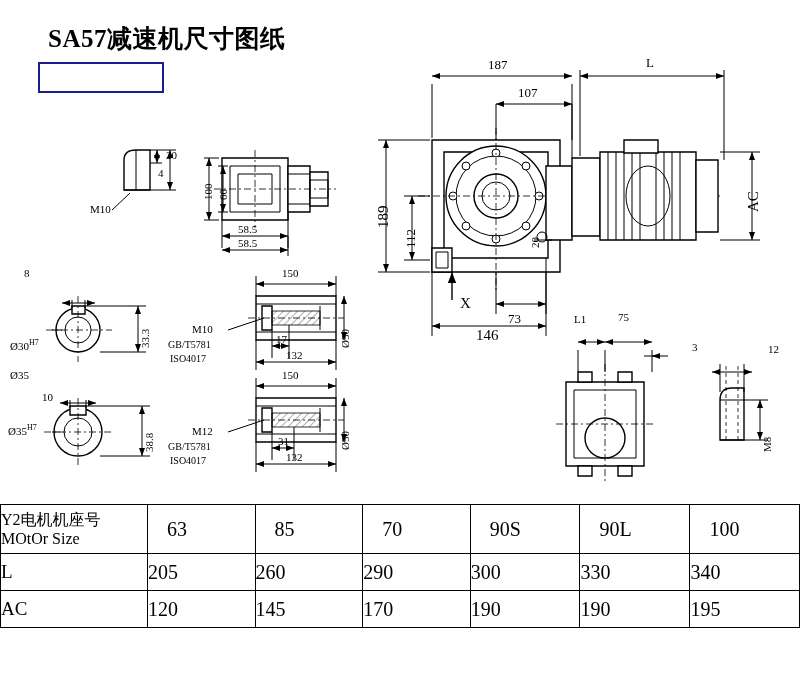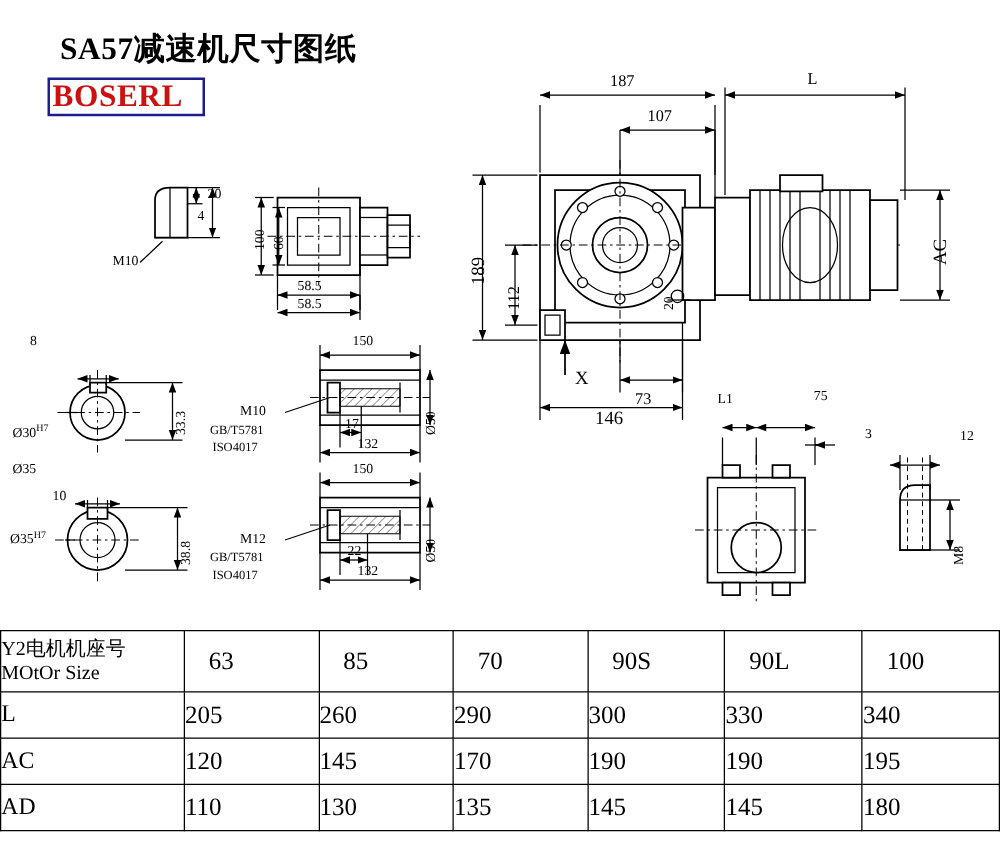--- a/index.html
+++ b/index.html
@@ -104,21 +104,20 @@
   #spec-table tr:first-child td { height: 44px; padding-left: 19px; }
 </style>
 </head>
 <body>
 
 <div class="page">
 
   <div id="page-title">SA57减速机尺寸图纸</div>
 
   <div id="logo-box"></div>
-  <div id="logo-text">BOSERL</div>
 
   <svg width="800" height="504" viewBox="0 0 800 504">
     <defs>
       <pattern id="hatchPat" width="5" height="5" patternUnits="userSpaceOnUse" patternTransform="rotate(45)">
         <line x1="0" y1="0" x2="0" y2="5" stroke="#000" stroke-width="0.6"></line>
       </pattern>
       <marker id="arr" markerWidth="9" markerHeight="9" refX="8" refY="3" orient="auto">
         <path d="M0,0 L8,3 L0,6 z" fill="#000"></path>
       </marker>
       <marker id="arrS" markerWidth="9" markerHeight="9" refX="0" refY="3" orient="auto">
@@ -400,37 +399,37 @@
   <div class="lbl xs" style="left:168px; top:340px;">GB/T5781</div>
   <div class="lbl xs" style="left:170px; top:354px;">ISO4017</div>
   <div class="lbl sm" style="left:276px; top:334px;text-align:right;">17</div>
   <div class="lbl sm" style="left:286px; top:350px;">132</div>
   <div class="lbl sm vert" style="left:340px; top:348px;">Ø50</div>
 
   <div class="lbl sm" style="left:282px; top:370px;">150</div>
   <div class="lbl sm" style="left:192px; top:426px;">M12</div>
   <div class="lbl xs" style="left:168px; top:442px;">GB/T5781</div>
   <div class="lbl xs" style="left:170px; top:456px;">ISO4017</div>
-  <div class="lbl sm" style="left:278px; top:436px;">22</div>
+  <div class="lbl sm" style="left:278px; top:436px;">31</div>
   <div class="lbl sm" style="left:286px; top:452px;">132</div>
   <div class="lbl sm vert" style="left:340px; top:450px;">Ø50</div>
 
   <div class="lbl" style="left:488px; top:58px;">187</div>
   <div class="lbl" style="left:518px; top:86px;">107</div>
   <div class="lbl" style="left:646px; top:56px;">L</div>
   <div class="lbl vert" style="left:376px; top:228px; font-size:15px;">189</div>
   <div class="lbl vert" style="left:404px; top:248px;">112</div>
   <div class="lbl sm vert" style="left:530px; top:248px;">20</div>
   <div class="lbl vert" style="left:746px; top:212px; font-size:15px;">AC</div>
   <div class="lbl" style="left:460px; top:296px; font-size:15px;">X</div>
   <div class="lbl" style="left:508px; top:312px;">73</div>
   <div class="lbl" style="left:476px; top:328px; font-size:15px;">146</div>
 
   <div class="lbl sm" style="left:574px; top:314px;">L1</div>
-  <div class="lbl sm" style="left:618px; top:312px;margin-left:33px;">75</div>
+  <div class="lbl sm" style="left:618px; top:312px;">75</div>
   <div class="lbl sm" style="left:692px; top:342px;">3</div>
 
   <div class="lbl sm" style="left:768px; top:344px;">12</div>
   <div class="lbl sm vert" style="left:762px; top:452px;">M8</div>
 
   <table id="spec-table">
     <tbody>
       <tr>
         <td class="rowhead two">
           <div>Y2电机机座号</div>
@@ -454,25 +453,16 @@
       </tr>
       <tr>
         <td class="rowhead">AC</td>
         <td class="datacell">120</td>
         <td class="datacell">145</td>
         <td class="datacell">170</td>
         <td class="datacell">190</td>
         <td class="datacell">190</td>
         <td class="datacell">195</td>
       </tr>
-      <tr>
-        <td class="rowhead">AD</td>
-        <td class="datacell">110</td>
-        <td class="datacell">130</td>
-        <td class="datacell">135</td>
-        <td class="datacell">145</td>
-        <td class="datacell">145</td>
-        <td class="datacell">180</td>
-      </tr>
     </tbody>
   </table>
 
 </div>
 
 </body></html>

